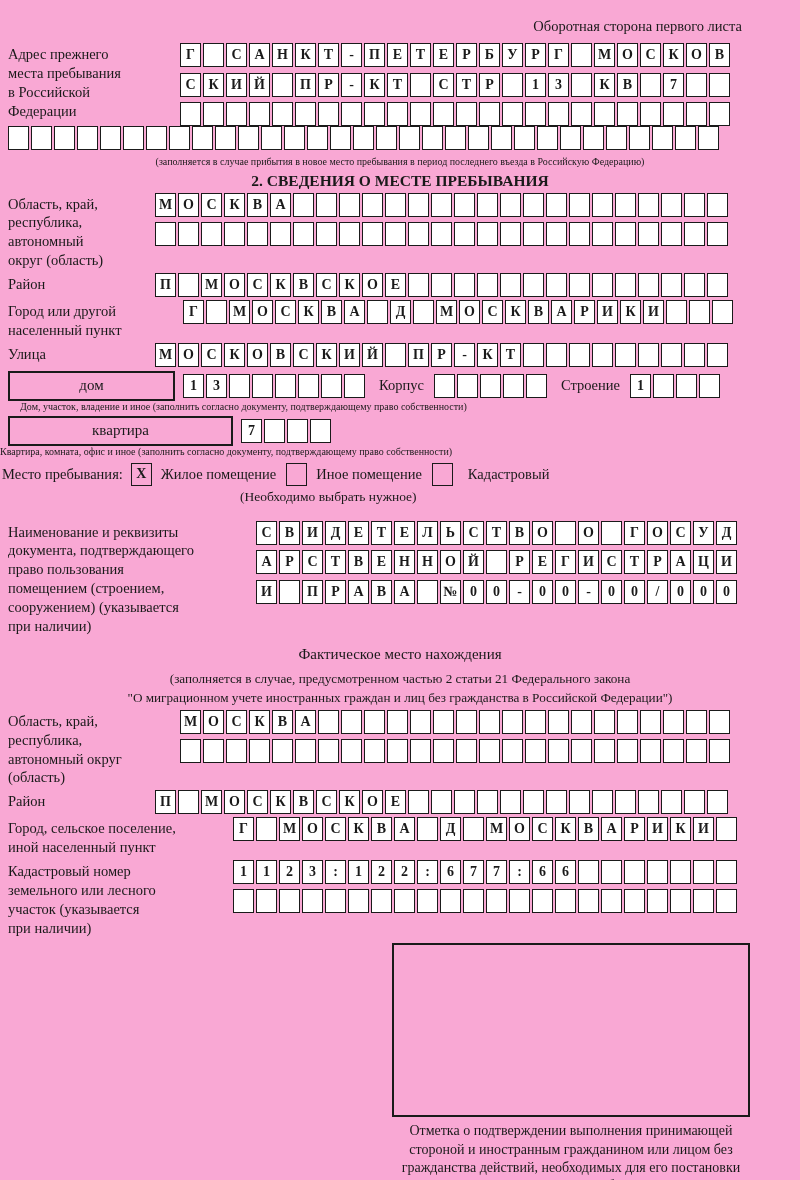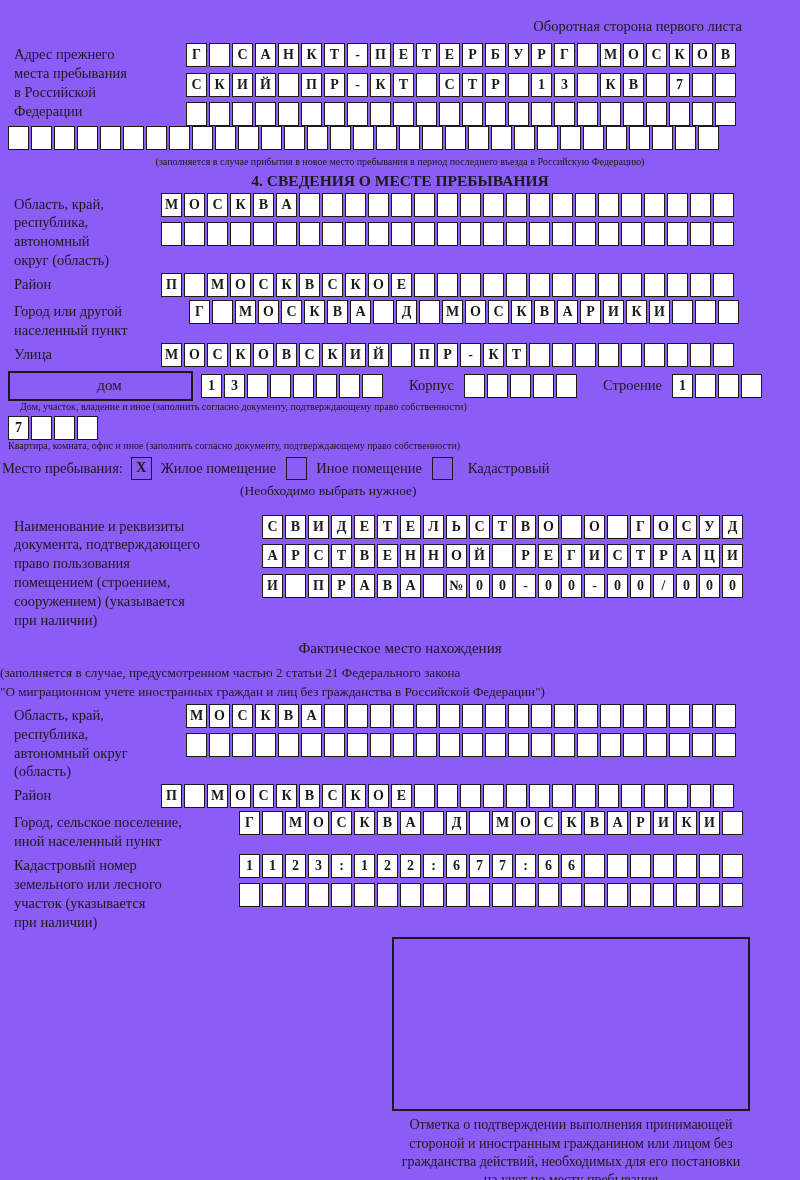--- a/index.html
+++ b/index.html
@@ -1,31 +1,31 @@
 <!DOCTYPE html>
 <html><head>
 <meta charset="utf-8">
 <style>
   html,body{margin:0;padding:0;background:#fff;}
   .page{
     position:relative;
     width:800px;height:1180px;
     margin:0 auto;
-    background:#8b5cf6;
+    background:#f9a8d4;
     color:#1a1a1a;
     font-family:"Liberation Serif","DejaVu Serif",serif;
     overflow:hidden;
   }
   .side-note{
     margin-top:18px;
     padding-right:58px;
     text-align:right;
     font-size:14.5px;
   }
-  .frow{display:flex;align-items:flex-start;padding-left:14px;margin-top:3px;}
+  .frow{display:flex;align-items:flex-start;padding-left:8px;margin-top:3px;}
   .flabel{
     flex:0 0 auto;
     font-size:14.5px;line-height:1.3;
     white-space:pre-line;
     padding-top:2px;
   }
   .w172{width:172px;}
   .w147{width:147px;}
   .w175{width:175px;}
   .w248{width:248px;}
@@ -49,35 +49,36 @@
     text-align:center;
     font-weight:bold;font-size:15.5px;
     margin-top:5px;
   }
   .sub-title{
     text-align:center;
     font-weight:normal;font-size:15px;
     margin-top:10px;
   }
   .center-note{
+    text-align:center;
     font-size:13.2px;
     white-space:pre-line;
     margin-top:6px;
     line-height:1.45;
   }
   .hrow{display:flex;align-items:center;padding-left:8px;margin-top:4px;}
   .widebox{
     display:flex;align-items:center;justify-content:center;
     border:2px solid #1a1a1a;height:26px;
     font-size:15px;flex:0 0 auto;
     margin-right:8px;
   }
-  .box-dom{width:163px;padding-left:18px;}
+  .box-dom{width:163px;}
   .box-kv{width:221px;}
-  .inline-label{font-size:14.5px;margin:0 10px 0 24px;flex:0 0 auto;}
+  .inline-label{font-size:14.5px;margin:0 10px 0 12px;flex:0 0 auto;}
   .stay-row{display:flex;align-items:center;padding-left:2px;margin-top:6px;font-size:14.5px;}
   .checkbox{
     display:inline-flex;align-items:center;justify-content:center;
     width:19px;height:21px;border:1.5px solid #1a1a1a;
     font-size:14px;font-weight:bold;flex:0 0 auto;
   }
   .stay-label{margin-right:8px;}
   .stay-opt{margin:0 10px 0 9px;}
   .mr18{margin-right:6px;}
   .choice-note{font-size:13.5px;margin:3px 0 16px 240px;}
@@ -216,21 +217,21 @@
       <span class="cell"></span>
       <span class="cell"></span>
       <span class="cell"></span>
       <span class="cell"></span>
       <span class="cell"></span>
       <span class="cell"></span>
       <span class="cell"></span>
     </div>
   <div class="note center">(заполняется в случае прибытия в новое место пребывания в период последнего въезда в Российскую Федерацию)</div>
 
-  <div class="sect-title">4. СВЕДЕНИЯ О МЕСТЕ ПРЕБЫВАНИЯ</div>
+  <div class="sect-title">2. СВЕДЕНИЯ О МЕСТЕ ПРЕБЫВАНИЯ</div>
 
   <div class="frow">
     <div class="flabel w147">Область, край,
 республика,
 автономный
 округ (область)</div>
     <div class="gcol">
       <div class="grow">
           <span class="cell">М</span>
           <span class="cell">О</span>
@@ -405,28 +406,29 @@
     <div class="grow" style="margin-bottom:0">
         <span class="cell">1</span>
         <span class="cell"></span>
         <span class="cell"></span>
         <span class="cell"></span>
       </div>
   </div>
   <div class="note" style="padding-left:20px">Дом, участок, владение и иное (заполнить согласно документу, подтверждающему право собственности)</div>
 
   <div class="hrow">
+    <div class="widebox box-kv">квартира</div>
     <div class="grow" style="margin-bottom:0">
         <span class="cell">7</span>
         <span class="cell"></span>
         <span class="cell"></span>
         <span class="cell"></span>
       </div>
   </div>
-  <div class="note" style="padding-left:8px">Квартира, комната, офис и иное (заполнить согласно документу, подтверждающему право собственности)</div>
+  <div class="note" style="padding-left:0">Квартира, комната, офис и иное (заполнить согласно документу, подтверждающему право собственности)</div>
 
   <div class="stay-row">
     <span class="stay-label">Место пребывания:</span>
     <span class="checkbox">X</span>
     <span class="stay-opt">Жилое помещение</span>
     <span class="checkbox"></span>
     <span class="stay-opt">Иное помещение</span>
     <span class="checkbox mr18"></span>
     <span class="stay-opt">Кадастровый</span>
   </div>

